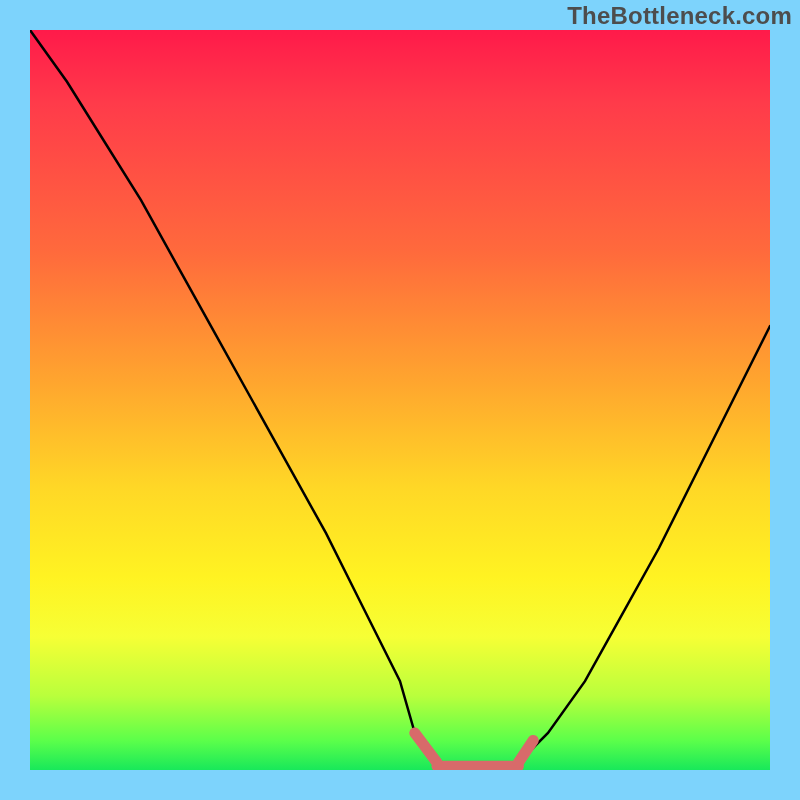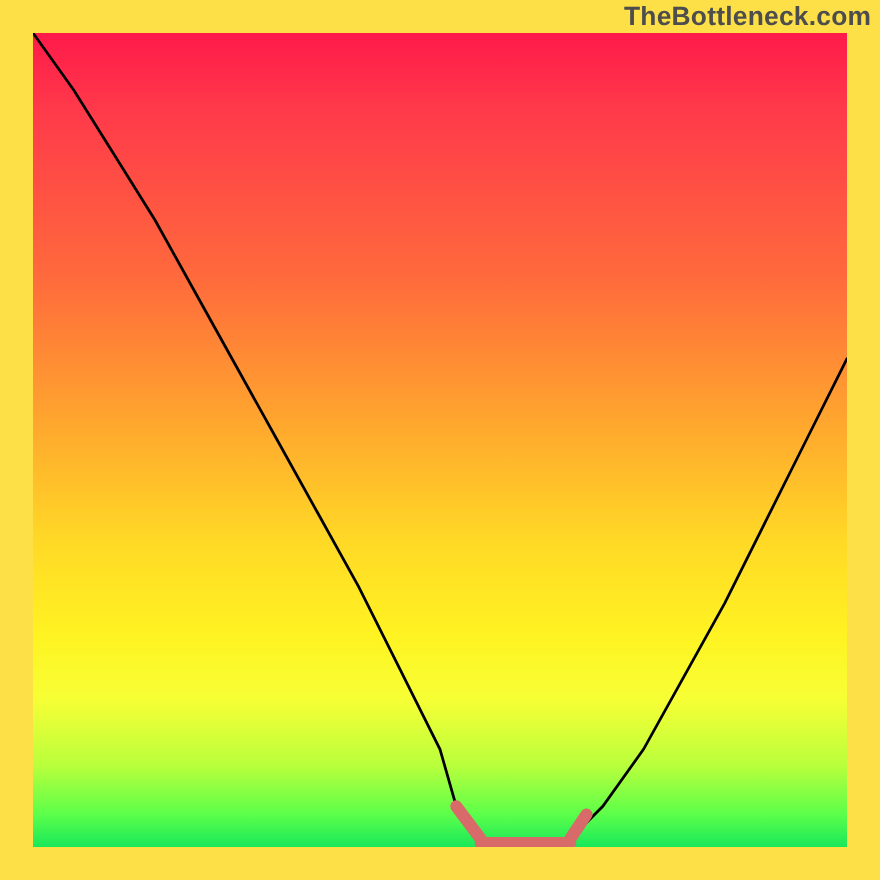--- a/index.html
+++ b/index.html
@@ -9,21 +9,21 @@
     height: 800px;
     background: #000;
     overflow: hidden;
   }
   .frame {
     position: absolute;
     left: 0;
     top: 0;
     width: 800px;
     height: 800px;
-    background: #fde047;
+    background: #7dd3fc;
   }
   .plot-area {
     position: absolute;
     left: 30px;
     top: 30px;
     width: 740px;
     height: 740px;
     
     background: linear-gradient(to bottom,
       #ff1a4a 0%,

